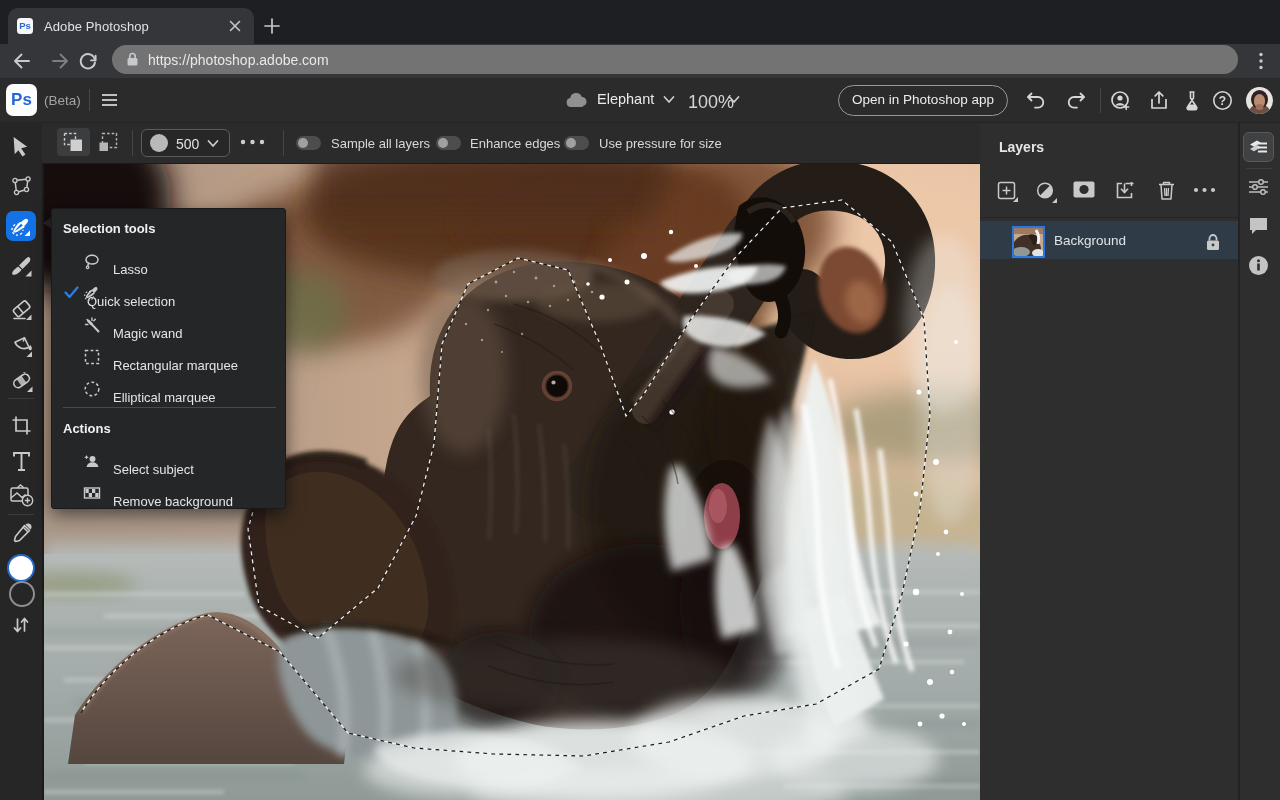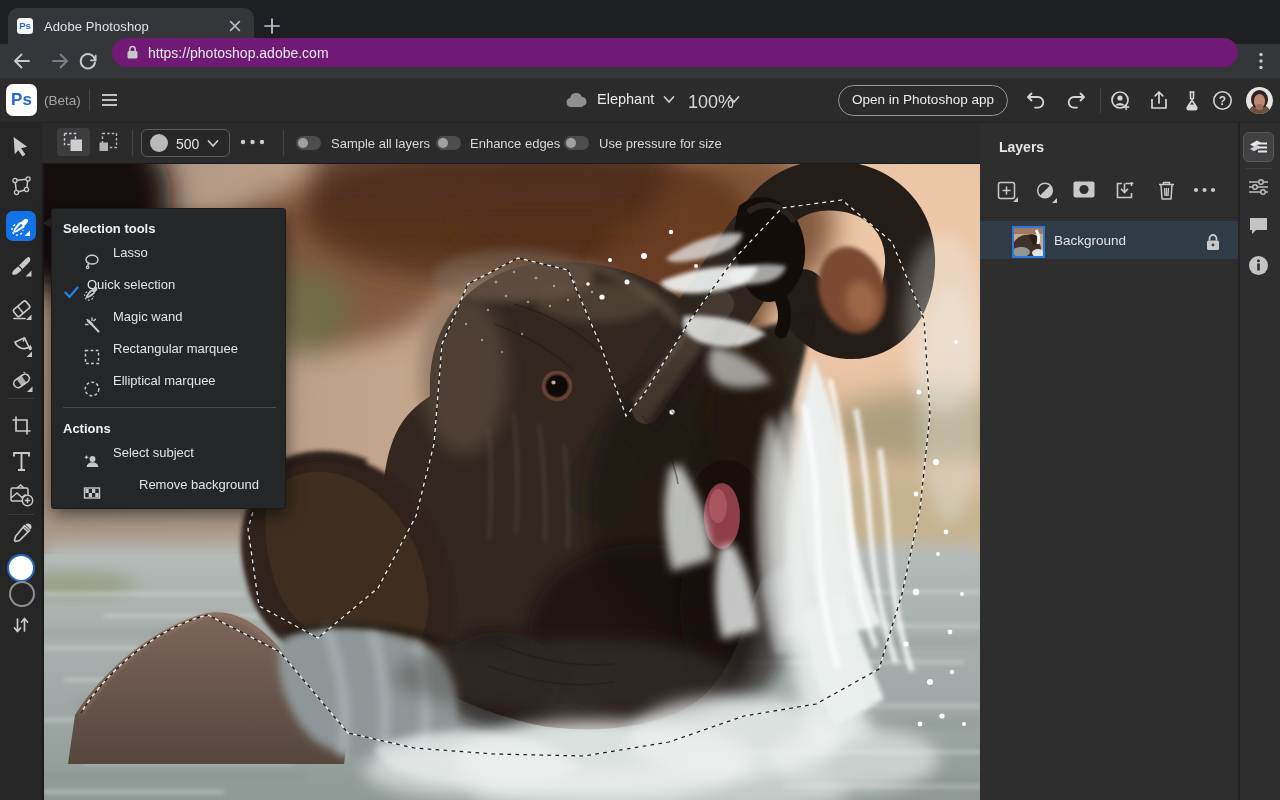--- a/index.html
+++ b/index.html
@@ -10,21 +10,21 @@
   svg { display:block; }
   
   #tabstrip { left:0; top:0; width:1280px; height:44px; background:#1e1f22; }
   #tab { left:8px; top:8px; width:246px; height:36px; background:#35363a;
     border-radius:10px 10px 0 0; display:flex; align-items:center; }
   #tab .fav { width:16px; height:16px; margin-left:9px; border-radius:3.5px; background:#f4f7fb;
     color:#2e66d0; font-size:9.5px; font-weight:bold; text-align:center; line-height:16px; }
   #tab .title { color:#dee1e6; font-size:13px; margin-left:11px; letter-spacing:.1px; }
   #tab .close { margin-left:auto; margin-right:10px; width:18px; height:18px; position:relative; }
   #navrow { left:0; top:44px; width:1280px; height:34px; background:#35363a; }
-  #urlpill { left:112px; top:38px; width:1126px; height:29px; border-radius:15px; background:#701a75;
+  #urlpill { left:112px; top:45px; width:1126px; height:29px; border-radius:15px; background:#737373;
     display:flex; align-items:center; }
   #urlpill .url { color:#e6e8eb; font-size:14px; margin-left:9px; }
   
   #pshead { left:0; top:78px; width:1280px; height:44px; background:#2b2b2b; }
   #pslogo { left:6px; top:84px; width:31px; height:32px; background:#fdfdfd; border-radius:7px;
     color:#2667d6; font-weight:bold; font-size:17px; text-align:center; line-height:31px; }
   .hdrtxt { color:#a3a3a3; font-size:13.5px; }
   #optbar { left:42px; top:122px; width:938px; height:41px; background:#2b2b2b;
     border-top:1px solid #242424; }
   .vdiv { width:1px; background:#4b4b4b; }
@@ -34,21 +34,21 @@
   .optlabel { color:#d8d8d8; font-size:13px; }
   
   #ltoolbar { left:0; top:122px; width:42px; height:678px; background:#262627;
     border-top:1px solid #242424; }
   
   #canvasbg { left:42px; top:163px; width:938px; height:637px; background:#1b1b1b; }
   
   #popup { left:51px; top:208px; width:235px; height:301px; background:#252628;
     border:1px solid #1a1a1b; border-radius:3px; box-shadow:0 6px 18px rgba(0,0,0,.55); }
   .pophdr { color:#f0f0f0; font-size:13px; font-weight:bold; }
-  .poprow { position:absolute; left:0; width:100%; height:32px; display:flex; align-items:flex-start; }
+  .poprow { position:absolute; left:0; width:100%; height:32px; display:flex; align-items:flex-end; }
   .poprow .txt { color:#e4e4e4; font-size:13px; }
   .poprow .ic { position:absolute; left:31px; top:7px; width:18px; height:18px; }
   
   #layers { left:980px; top:122px; width:258px; height:678px; background:#2e2e2e;
     border-top:1px solid #242424; }
   #rstrip { left:1239px; top:122px; width:41px; height:678px; background:#2e2e2e;
     border-left:1px solid #232323; border-top:1px solid #242424; }
   #layerrow { left:980px; top:221px; width:258px; height:38px; background:#2f3b47; }
 </style>
 </head>
@@ -531,21 +531,21 @@
   <div class="poprow" style="top:268px">
         <svg class="ic" viewBox="0 0 18 18">
           <rect x="1.5" y="4" width="15" height="10" fill="none" stroke="#c9c9c9" stroke-width="1.4"></rect>
           <g fill="#c9c9c9">
             <rect x="2.5" y="5" width="3.25" height="4"></rect>
             <rect x="9" y="5" width="3.25" height="4"></rect>
             <rect x="5.75" y="9" width="3.25" height="4"></rect>
             <rect x="12.25" y="9" width="3.25" height="4"></rect>
           </g>
         </svg>
-        <div class="txt" style="margin-left:87px">Remove background</div>
+        <div class="txt" style="margin-left:61px">Remove background</div>
       </div>
 </div>
 
 <div class="abs" id="layers"></div>
 <div class="abs" style="left:999px;top:139px;color:#e6e6e6;font-size:14px;font-weight:bold">Layers</div>
 <svg class="abs" style="left:997px;top:181px" width="22" height="22" viewBox="0 0 22 22">
       <rect x="1.5" y="1.5" width="16" height="16" rx="2" fill="none" stroke="#c9c9c9" stroke-width="1.5"></rect>
       <path d="M9.5 5.5 v8 M5.5 9.5 h8" stroke="#c9c9c9" stroke-width="1.5"></path>
       <path d="M21 21 L16 21 L21 16 Z" fill="#c9c9c9"></path>
     </svg>

